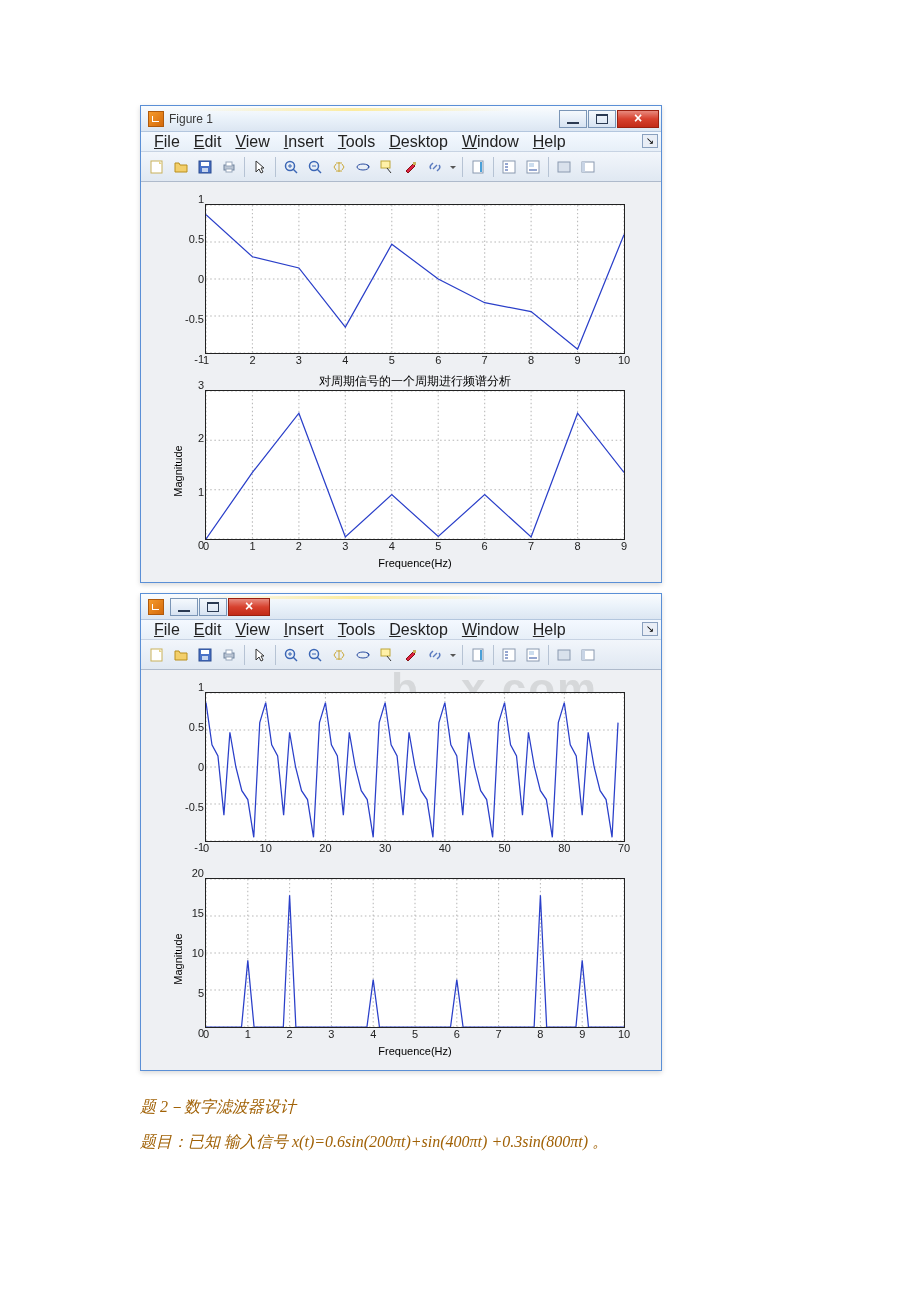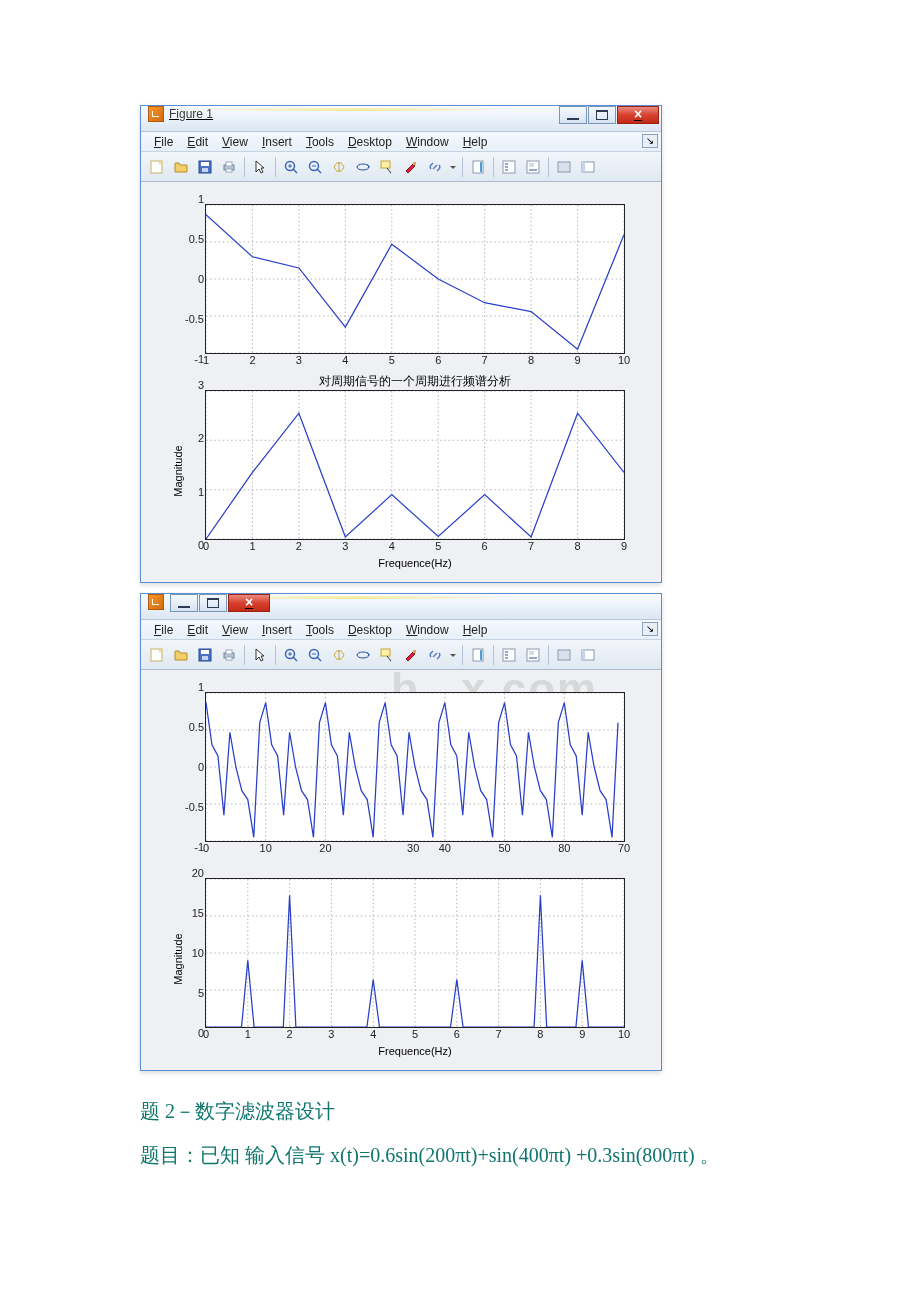--- a/index.html
+++ b/index.html
@@ -19,23 +19,23 @@
     width: 522px;
     background: #f0f3f7;
     margin: 0 0 10px 0;
     box-shadow: 0 2px 5px rgba(0,0,0,0.15);
   }
   .titlebar {
     height: 26px;
     background: linear-gradient(to bottom, #fafcfe 0%, #eaf2fa 50%, #dce6f2 100%);
     border-bottom: 1px solid #b3c6de;
     display: flex;
+    align-items: center;
     padding: 0 2px;
     position: relative;
-    text-decoration: underline;
   }
   .titlebar-shine {
     position: absolute;
     left: 55px; right: 150px; top: 2px; height: 3px;
     background: linear-gradient(to right, rgba(255,230,120,0), rgba(255,230,120,0.7), rgba(255,230,120,0));
     border-radius: 2px;
     pointer-events: none;
   }
   .figicon {
     width: 16px; height: 16px;
@@ -84,21 +84,21 @@
   .menubar {
     height: 20px;
     background: linear-gradient(to bottom,#f4f9ff,#e7eff8);
     display: flex;
     align-items: center;
     padding: 0 6px;
     border-bottom: 1px solid #c7d3e3;
     position: relative;
   }
   .menuitem {
-    font-size: 12px;
+    font-size: 16px;
     color: #222;
     padding: 0 7px;
   }
   .menuitem u { text-decoration: underline; }
   .restorebtn {
     position: absolute; right: 3px; top: 2px;
     width: 16px; height: 14px;
     background: #e9eef6;
     border: 1px solid #8aa0be;
     font-size: 10px; line-height: 11px; text-align: center;
@@ -166,24 +166,25 @@
     position: absolute;
     font-size: 44px;
     font-weight: 600;
     letter-spacing: 2px;
     color: rgba(130,130,130,0.22);
     pointer-events:none;
     font-family: Arial, sans-serif;
   }
   .body-text {
     margin-top: 18px;
-    font-size: 20px;
+    font-size: 16px;
     line-height: 2.2;
-    color: #0f766e;
+    color: #a16207;
     font-family: "SimSun","Microsoft YaHei",serif;
+    font-style: italic;
   }
   .body-text p { margin: 0; }
 </style>
 </head>
 <body>
 
 <div class="page">
 
   <div class="figure-window">
     <div class="titlebar">
@@ -574,21 +575,21 @@
               <line x1="0" y1="75" x2="400" y2="75"></line>
               <line x1="0" y1="112.5" x2="400" y2="112.5"></line>
               <line x1="0" y1="150" x2="400" y2="150"></line>
           </g>
           <polyline class="dataline" id="f2a1-line" points="0.00,9.75 5.71,52.50 11.43,63.75 17.14,123.75 22.86,39.75 28.57,75.00 34.29,99.00 40.00,108.00 45.71,146.25 51.43,30.00 57.14,9.75 62.86,52.50 68.57,63.75 74.29,123.75 80.00,39.75 85.71,75.00 91.43,99.00 97.14,108.00 102.86,146.25 108.57,30.00 114.29,9.75 120.00,52.50 125.71,63.75 131.43,123.75 137.14,39.75 142.86,75.00 148.57,99.00 154.29,108.00 160.00,146.25 165.71,30.00 171.43,9.75 177.14,52.50 182.86,63.75 188.57,123.75 194.29,39.75 200.00,75.00 205.71,99.00 211.43,108.00 217.14,146.25 222.86,30.00 228.57,9.75 234.29,52.50 240.00,63.75 245.71,123.75 251.43,39.75 257.14,75.00 262.86,99.00 268.57,108.00 274.29,146.25 280.00,30.00 285.71,9.75 291.43,52.50 297.14,63.75 302.86,123.75 308.57,39.75 314.29,75.00 320.00,99.00 325.71,108.00 331.43,146.25 337.14,30.00 342.86,9.75 348.57,52.50 354.29,63.75 360.00,123.75 365.71,39.75 371.43,75.00 377.14,99.00 382.86,108.00 388.57,146.25 394.29,30.00"></polyline>
         </svg>
         <div class="ticks-x" id="f2a1-xt">
             <span class="tkx" style="left: 0%;">0</span>
             <span class="tkx" style="left: 14.2857%;">10</span>
             <span class="tkx" style="left: 28.5714%;">20</span>
-            <span class="tkx" style="left: 42.8571%; margin-left: 28px;">30</span>
+            <span class="tkx" style="left: 42.8571%;">30</span>
             <span class="tkx" style="left: 57.1429%;">40</span>
             <span class="tkx" style="left: 71.4286%;">50</span>
             <span class="tkx" style="left: 85.7143%;">80</span>
             <span class="tkx" style="left: 100%;">70</span>
           </div>
         <div class="ticks-y" id="f2a1-yt">
             <span class="tky" style="top: 100%;">-1</span>
             <span class="tky" style="top: 75%;">-0.5</span>
             <span class="tky" style="top: 50%;">0</span>
             <span class="tky" style="top: 25%;">0.5</span>

